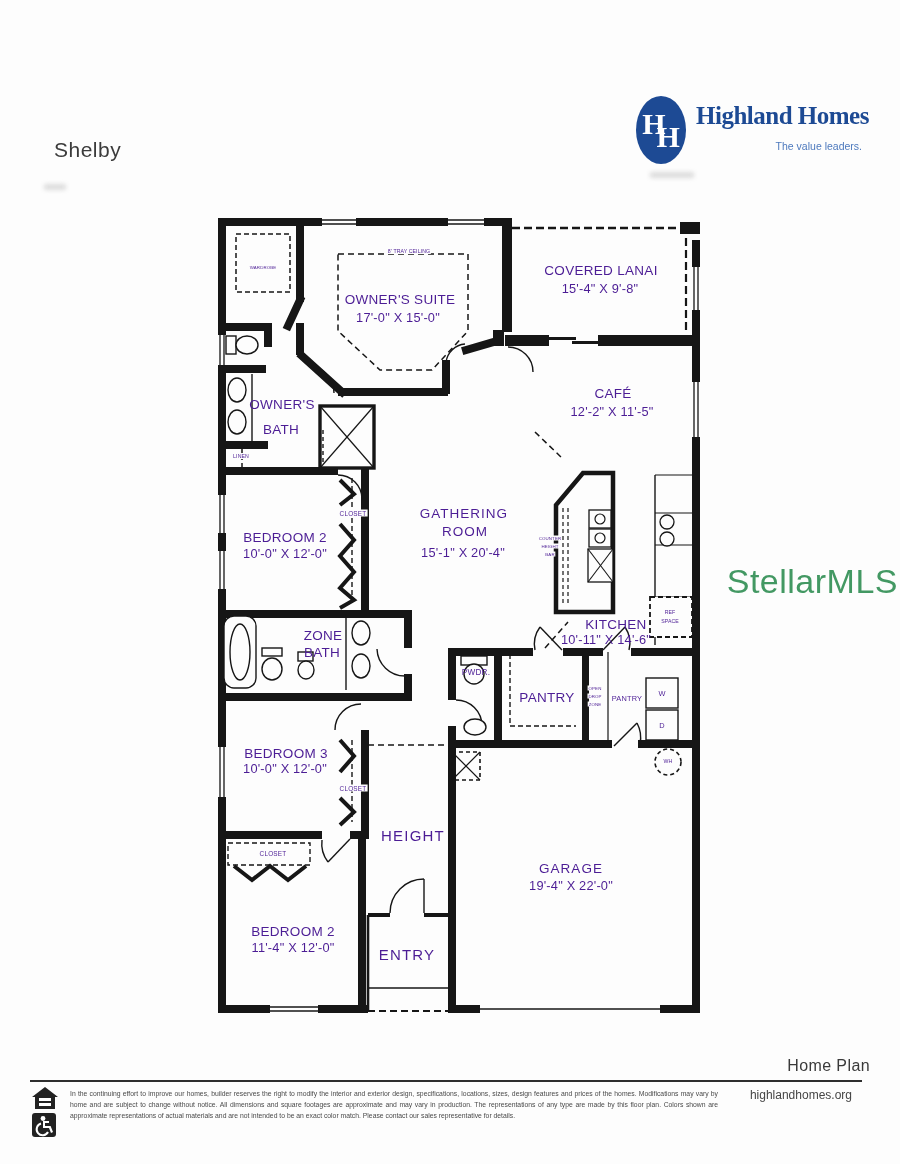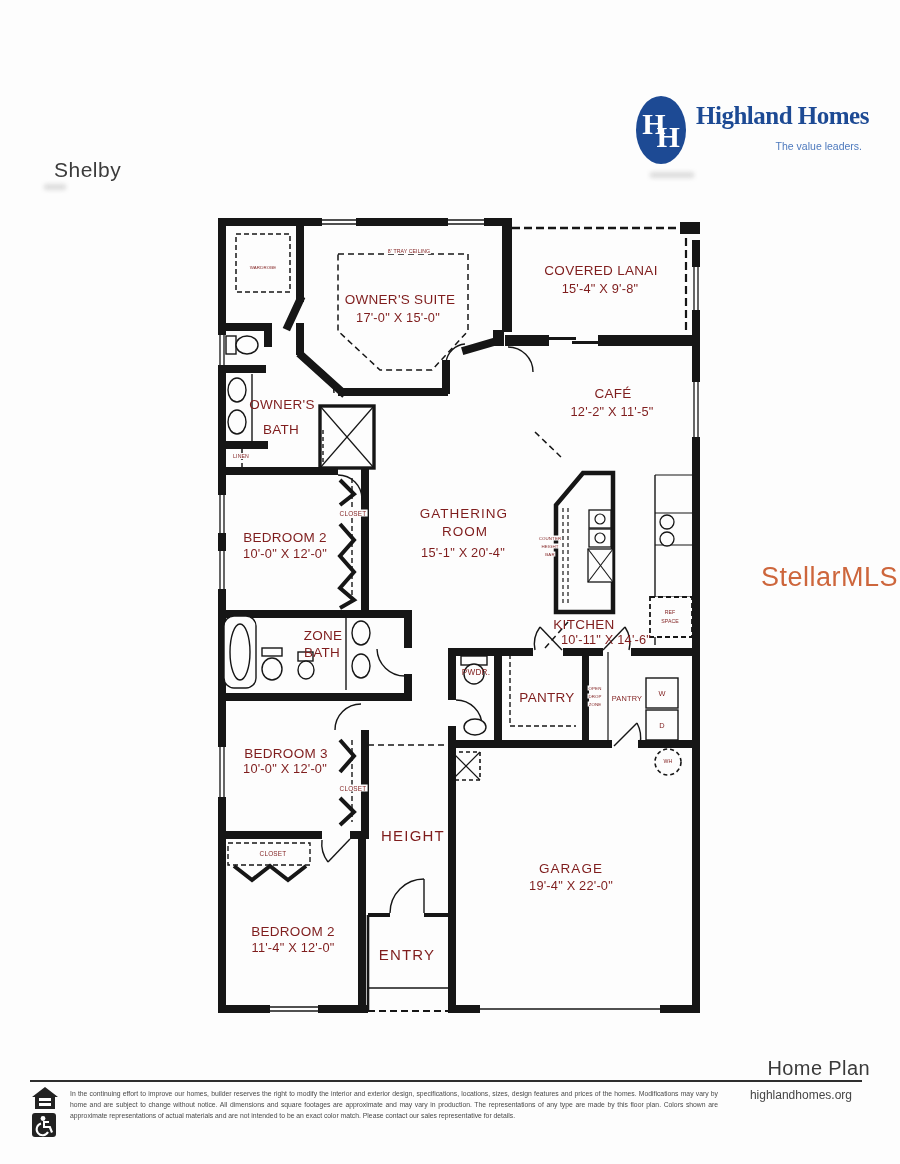--- a/index.html
+++ b/index.html
@@ -1,52 +1,52 @@
 <!DOCTYPE html>
 <html><head>
 <meta charset="utf-8">
 <style>
   * { margin:0; padding:0; box-sizing:border-box; }
   html,body { width:900px; }
   body { font-family:"Liberation Sans","DejaVu Sans",sans-serif; background:#ffffff; }
   #page { position:relative; width:900px; height:1164px; background:#fdfdfd; overflow:hidden; }
 
   
-  .plan-title { position:absolute; left:54px; top:138px; font-size:21px; color:#3b3b3b; letter-spacing:.5px;margin-top:20px; }
+  .plan-title { position:absolute; left:54px; top:138px; font-size:21px; color:#3b3b3b; letter-spacing:.5px; }
   .smudge { position:absolute; background:#dcdcdc; filter:blur(2px); border-radius:2px; }
 
   .logo { position:absolute; left:636px; top:96px; width:230px; height:72px; }
   .logo-oval { position:absolute; left:0; top:0; width:50px; height:68px; background:#1d4a94; border-radius:50%;
                display:flex; align-items:center; justify-content:center; color:#fff;
                font-family:"Liberation Serif","DejaVu Serif",serif; font-weight:bold; }
   .logo-oval .h1 { font-size:30px; position:relative; top:-6px; }
   .logo-oval .h2 { font-size:30px; position:relative; top:7px; margin-left:-9px; }
   .logo-brand { position:absolute; left:60px; top:6px; width:168px; font-family:"Liberation Serif","DejaVu Serif",serif;
                 font-weight:bold; font-size:25px; color:#1d4a94; letter-spacing:-.5px; white-space:nowrap; }
   .logo-tagline { position:absolute; left:60px; top:44px; width:166px; text-align:right; font-size:10.5px; color:#4d79bd; }
 
   
-  .watermark { position:absolute; top:562px; right:2px; font-size:27px; color:#c2410c; letter-spacing:.5px; opacity:.8; }
+  .watermark { position:absolute; top:562px; right:2px; font-size:34px; color:#15803d; letter-spacing:.5px; opacity:.8; }
 
   
   #plan-svg { position:absolute; left:0; top:0; }
 
   
-  .cl { position:absolute; transform:translate(-50%,-50%); white-space:nowrap; color:#7f1d1d; text-align:center;
+  .cl { position:absolute; transform:translate(-50%,-50%); white-space:nowrap; color:#4c1d95; text-align:center;
         font-size:13.5px; letter-spacing:.3px; }
   .dim { font-size:12.8px; letter-spacing:.2px; }
   .big { font-size:15px; letter-spacing:1.2px; }
   .t8 { font-size:8.2px; letter-spacing:.2px; }
   .t7 { font-size:7.4px; letter-spacing:.2px; }
   .t6 { font-size:6.4px; background:#fdfdfd; padding:0 1px; letter-spacing:.2px; }
   .t5 { font-size:5.2px; background:#fdfdfd; padding:0 1px; letter-spacing:.1px; }
   .t4 { font-size:4.4px; background:#fdfdfd; padding:0 1px; letter-spacing:.1px; }
 
   
-  .home-plan { position:absolute; top:1057px; right:30px; font-size:20px; color:#3a3a3a; letter-spacing:.4px; }
+  .home-plan { position:absolute; top:1057px; right:30px; font-size:16px; color:#3a3a3a; letter-spacing:.4px; }
   .footer-line { position:absolute; top:1080px; left:30px; width:832px; border-top:2.4px solid #2e2e2e; }
   .website { position:absolute; top:1088px; right:48px; font-size:12px; color:#454545; }
   .footer-icons { position:absolute; left:32px; top:1087px; width:30px; }
   .footer-icons svg { display:block; margin-bottom:4px; }
   .disclaimer { position:absolute; left:70px; top:1089px; width:648px; font-size:6.8px; line-height:1.6;
                 color:#4a4a4a; text-align:justify; }
 </style>
 </head>
 <body>
 
@@ -318,21 +318,21 @@
   <div class="cl dim" style="left:463px;top:552px">15'-1" X 20'-4"</div>
 
   <div class="cl" style="left:285px;top:537px">BEDROOM 2</div>
   <div class="cl dim" style="left:285px;top:553px">10'-0" X 12'-0"</div>
   <div class="cl t6" style="left:353px;top:513px">CLOSET</div>
 
   <div class="cl t4" style="left:550px;top:538px">COUNTER</div>
   <div class="cl t4" style="left:550px;top:546px">HEIGHT</div>
   <div class="cl t4" style="left:550px;top:554px">BAR</div>
 
-  <div class="cl" style="left:584px;top:624px">KITCHEN</div>
+  <div class="cl" style="left:616px;top:624px">KITCHEN</div>
   <div class="cl dim" style="left:606px;top:639px">10'-11" X 14'-6"</div>
 
   <div class="cl t5" style="left:670px;top:612px">REF</div>
   <div class="cl t5" style="left:670px;top:621px">SPACE</div>
 
   <div class="cl" style="left:323px;top:635px">ZONE</div>
   <div class="cl" style="left:322px;top:652px">BATH</div>
 
   <div class="cl t8" style="left:476px;top:672px">PWDR.</div>
   <div class="cl" style="left:547px;top:697px">PANTRY</div>

